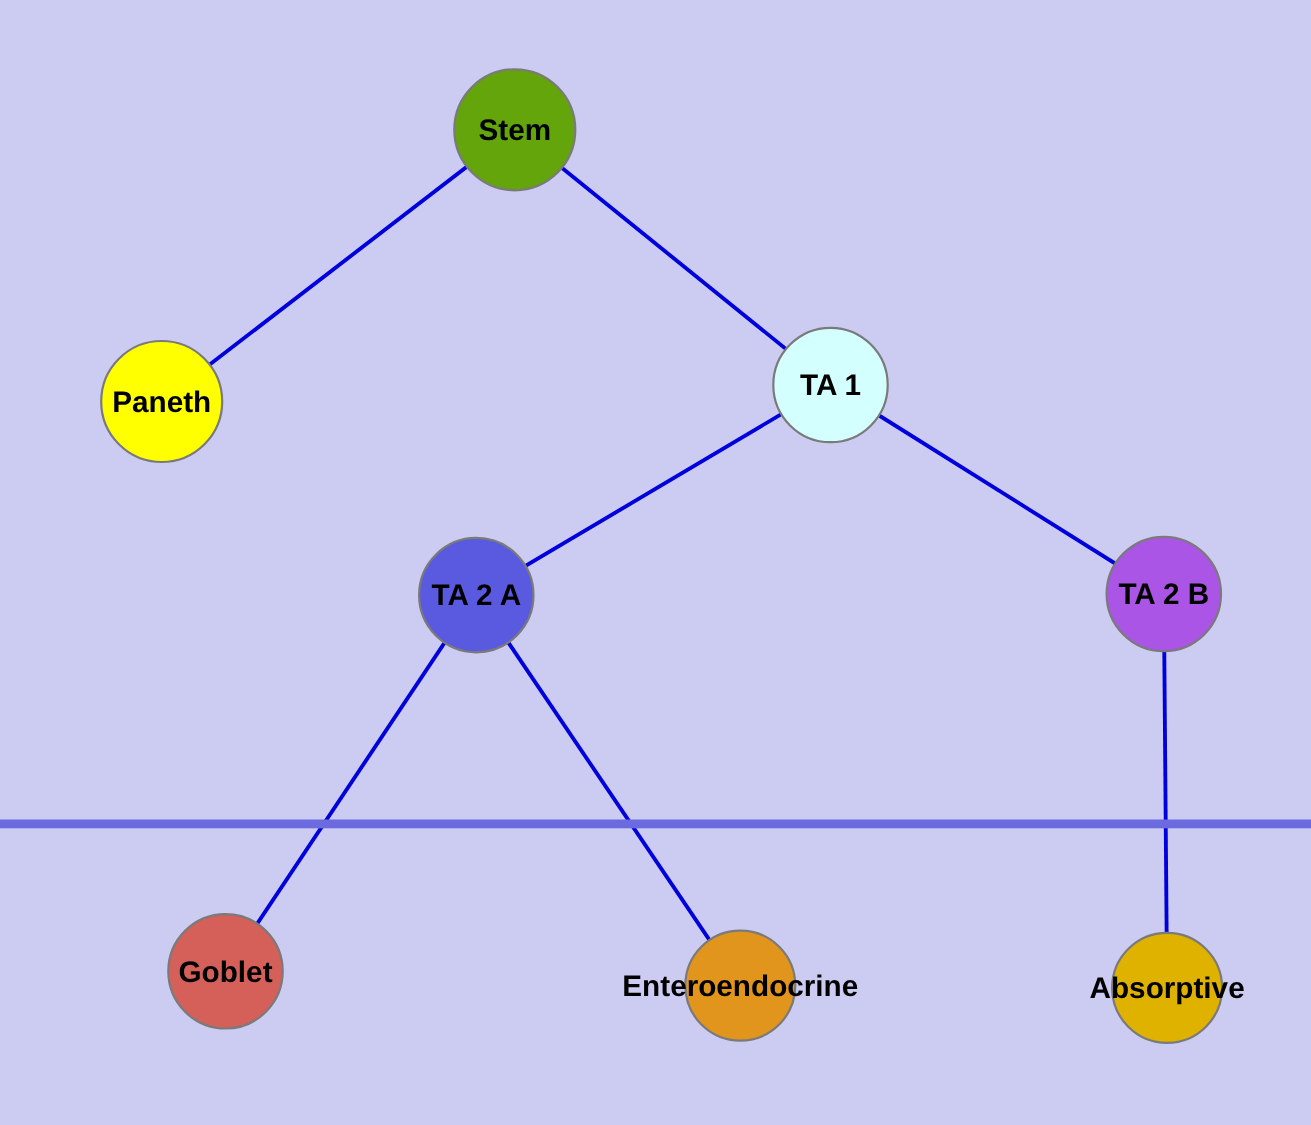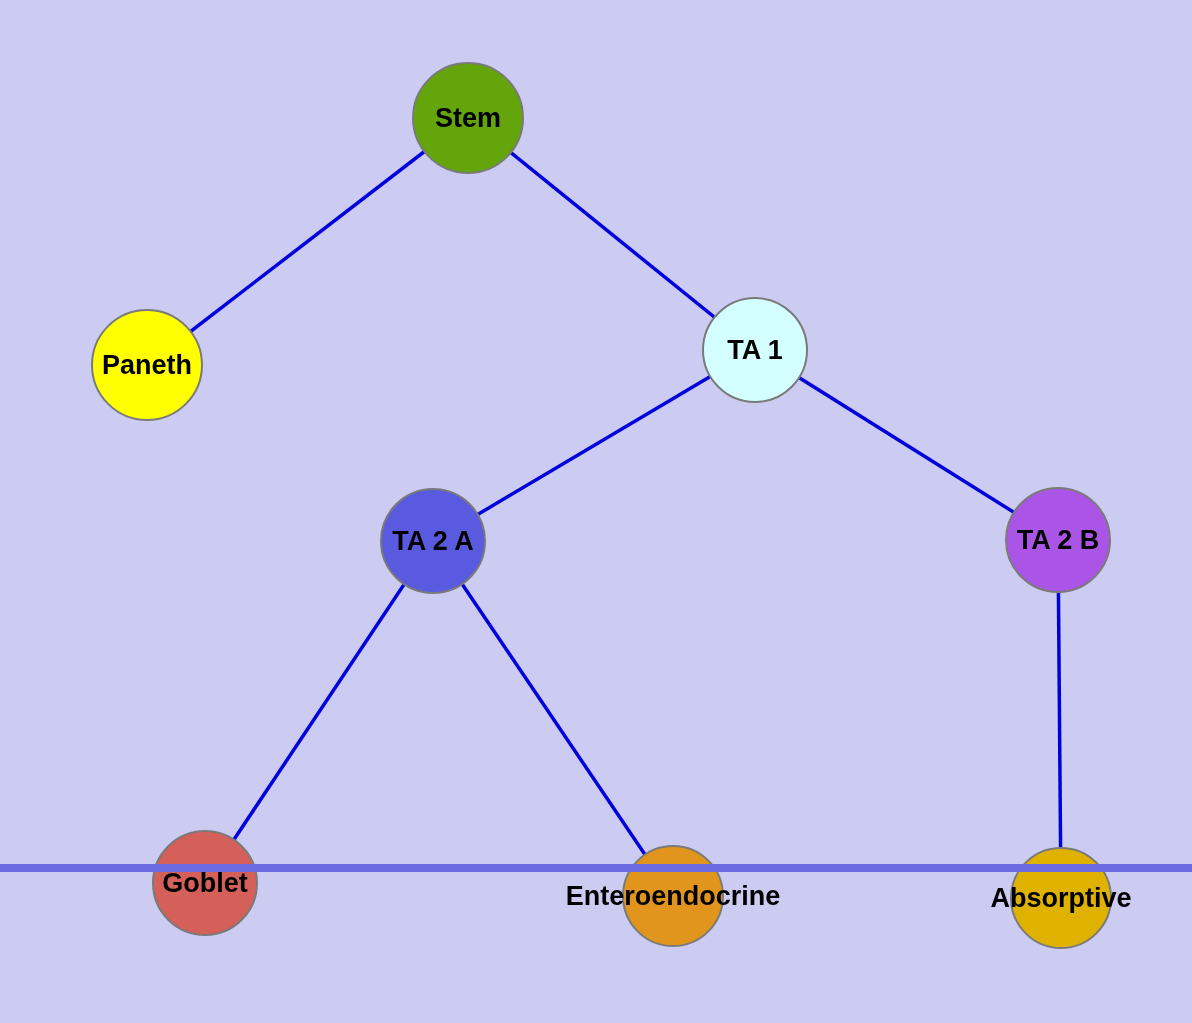--- a/index.html
+++ b/index.html
@@ -11,21 +11,21 @@
     height: 1023px;
     overflow: hidden;
     font-family: "Liberation Sans", "DejaVu Sans", sans-serif;
     position: relative;
   }
   .canvas {
     position: absolute;
     left: 0;
     top: 0;
     width: 1192px;
-    height: 872px;
+    height: 753px;
   }
   svg#graph {
     position: absolute;
     left: 0;
     top: 0;
     width: 1192px;
     height: 1023px;
     display: block;
   }
   .node-label {

